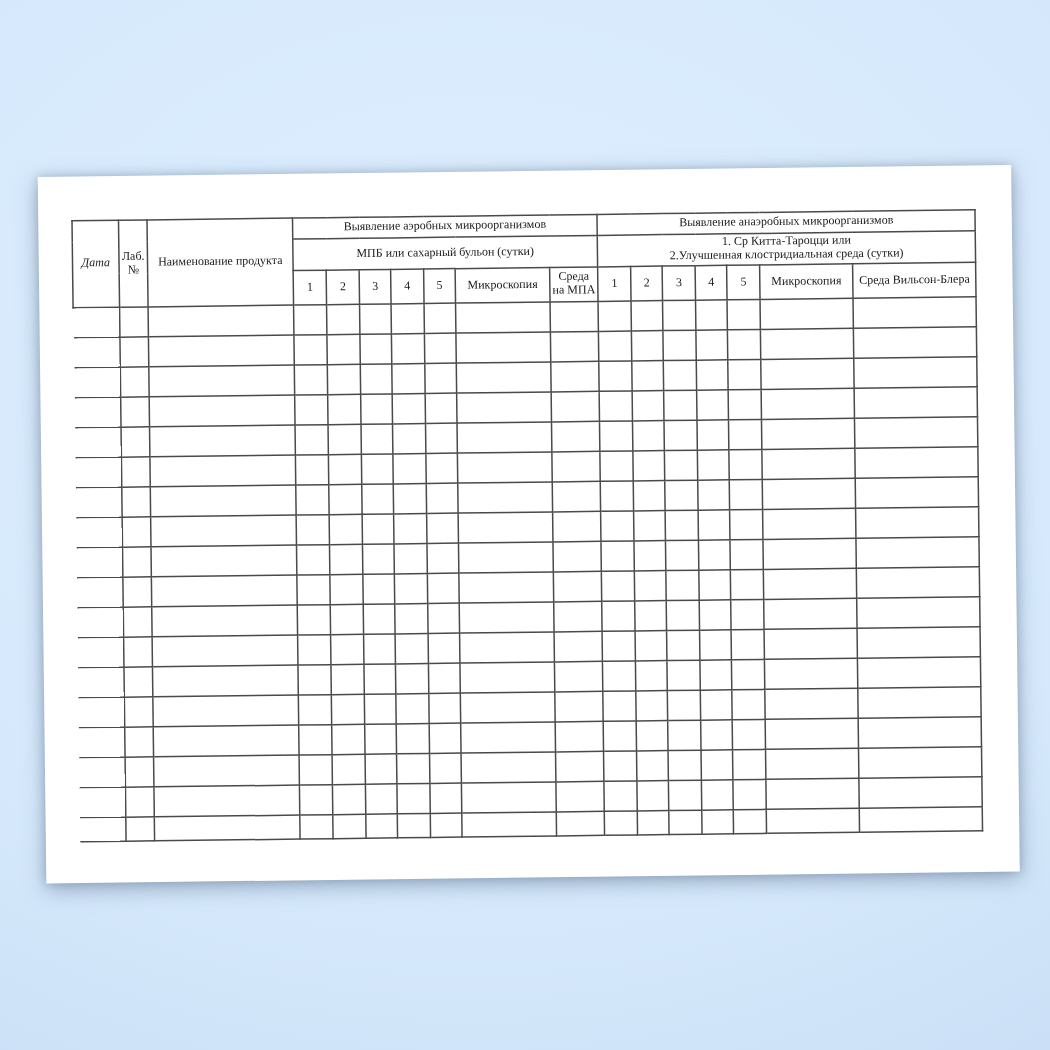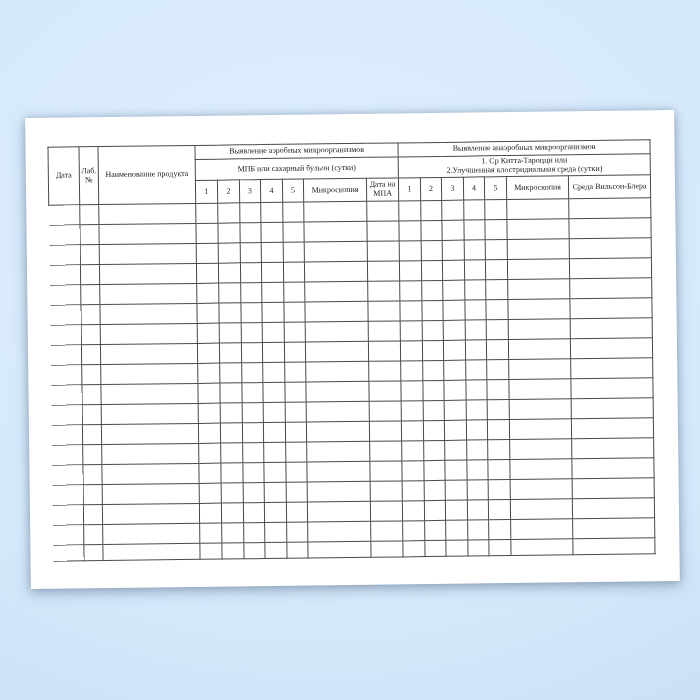--- a/index.html
+++ b/index.html
@@ -37,21 +37,21 @@
   tr.hr3 th { height: 22px; }
   tbody tr { height: 20px; }
   tbody tr:last-child { height: 16px; }
   tbody td { background: #ffffff; }
   
   tbody td.c0 { border-left: none; position: relative; }
   tbody td.c0::after {
     content: ""; position: absolute; left: -5px; bottom: -1px;
     width: 5px; height: 1px; background: #4a4a4a;
   }
-  th.c0 { position: relative; }
+  th.c0 { position: relative; font-style: italic; }
   th.c0::after {
     content: ""; position: absolute; left: -5px; bottom: -1px;
     width: 5px; height: 1px; background: #4a4a4a;
   }
   .line { display: block; }
 </style>
 </head>
 <body>
 
 <div class="scene">
@@ -91,21 +91,21 @@
             <span class="line">2.Улучшенная клостридиальная среда (сутки)</span>
           </th>
         </tr>
         <tr class="hr3">
           <th>1</th>
           <th>2</th>
           <th>3</th>
           <th>4</th>
           <th>5</th>
           <th>Микроскопия</th>
-          <th>Дата на МПА</th>
+          <th>Среда на МПА</th>
           <th>1</th>
           <th>2</th>
           <th>3</th>
           <th>4</th>
           <th>5</th>
           <th>Микроскопия</th>
           <th>Среда Вильсон-Блера</th>
         </tr>
       </thead>
       <tbody>

